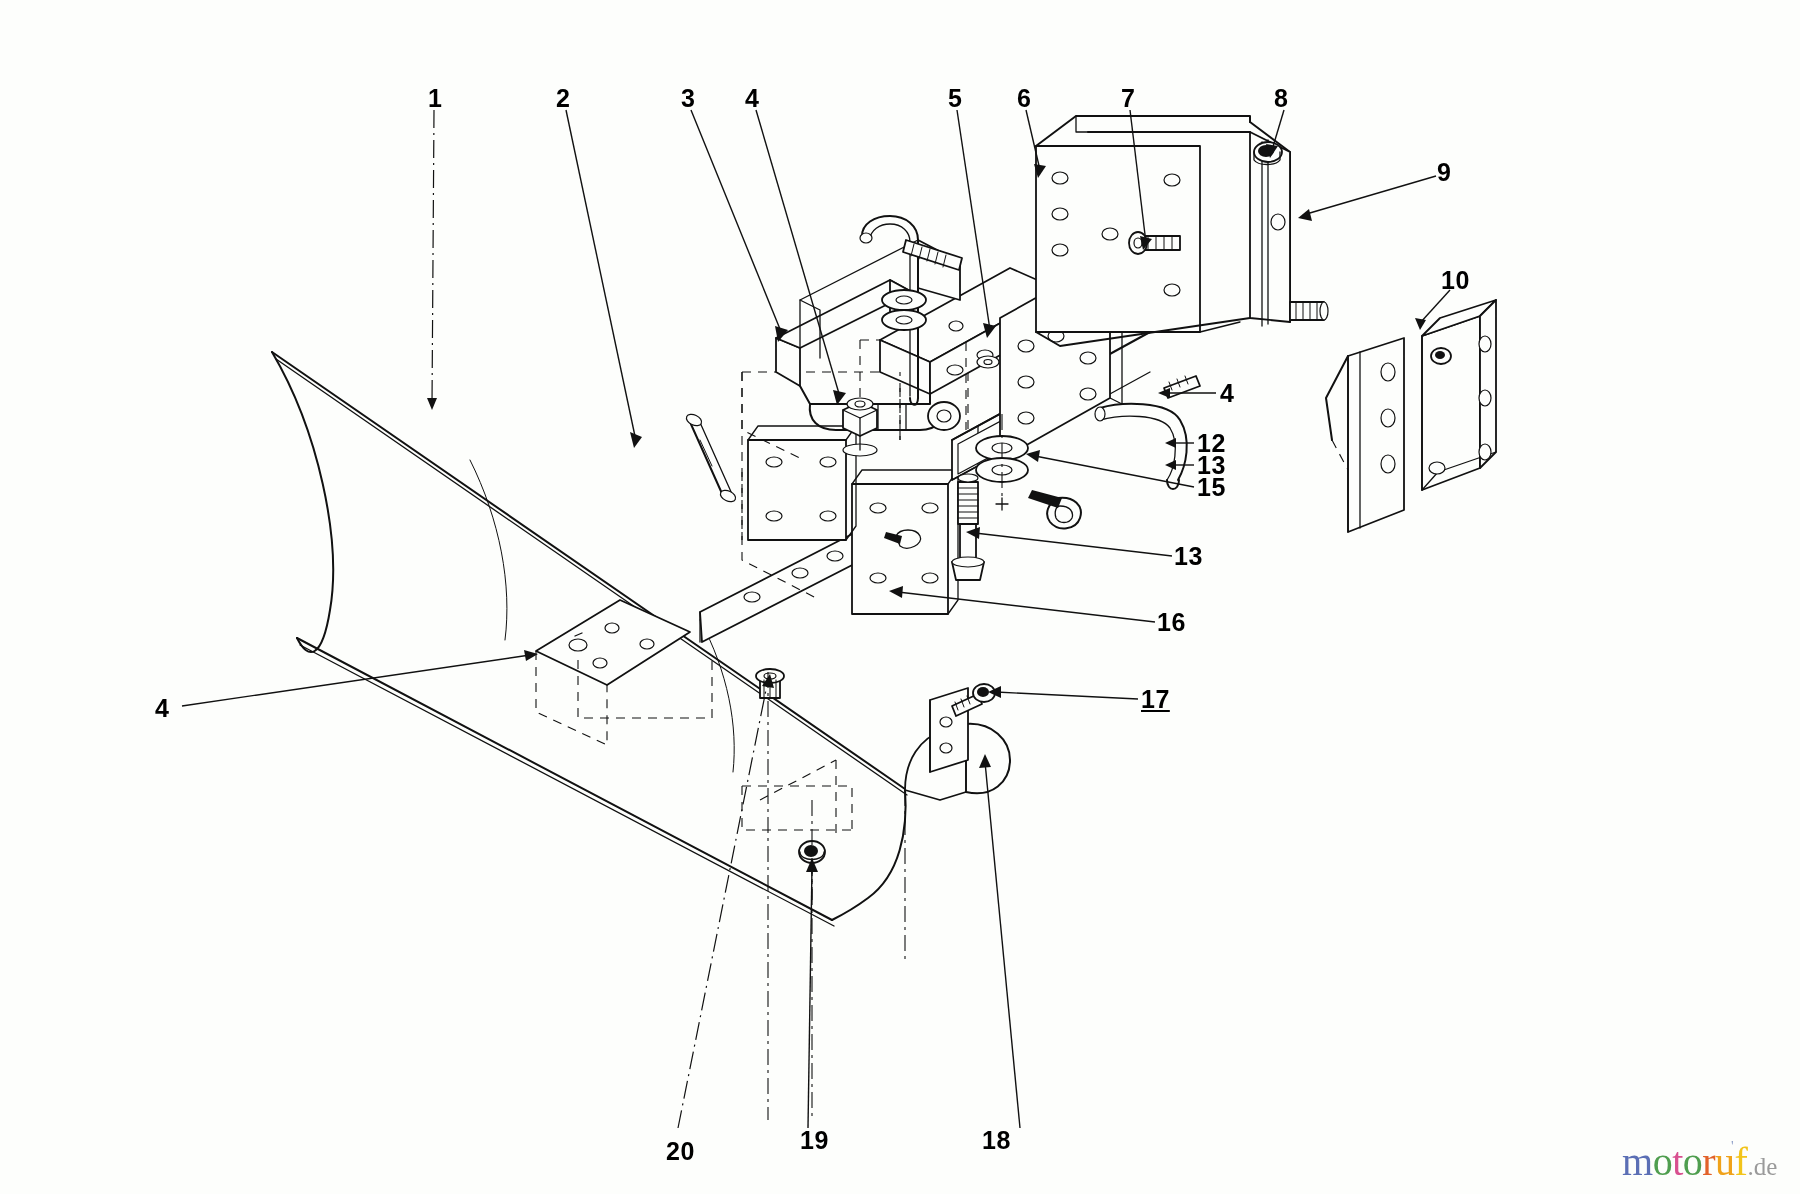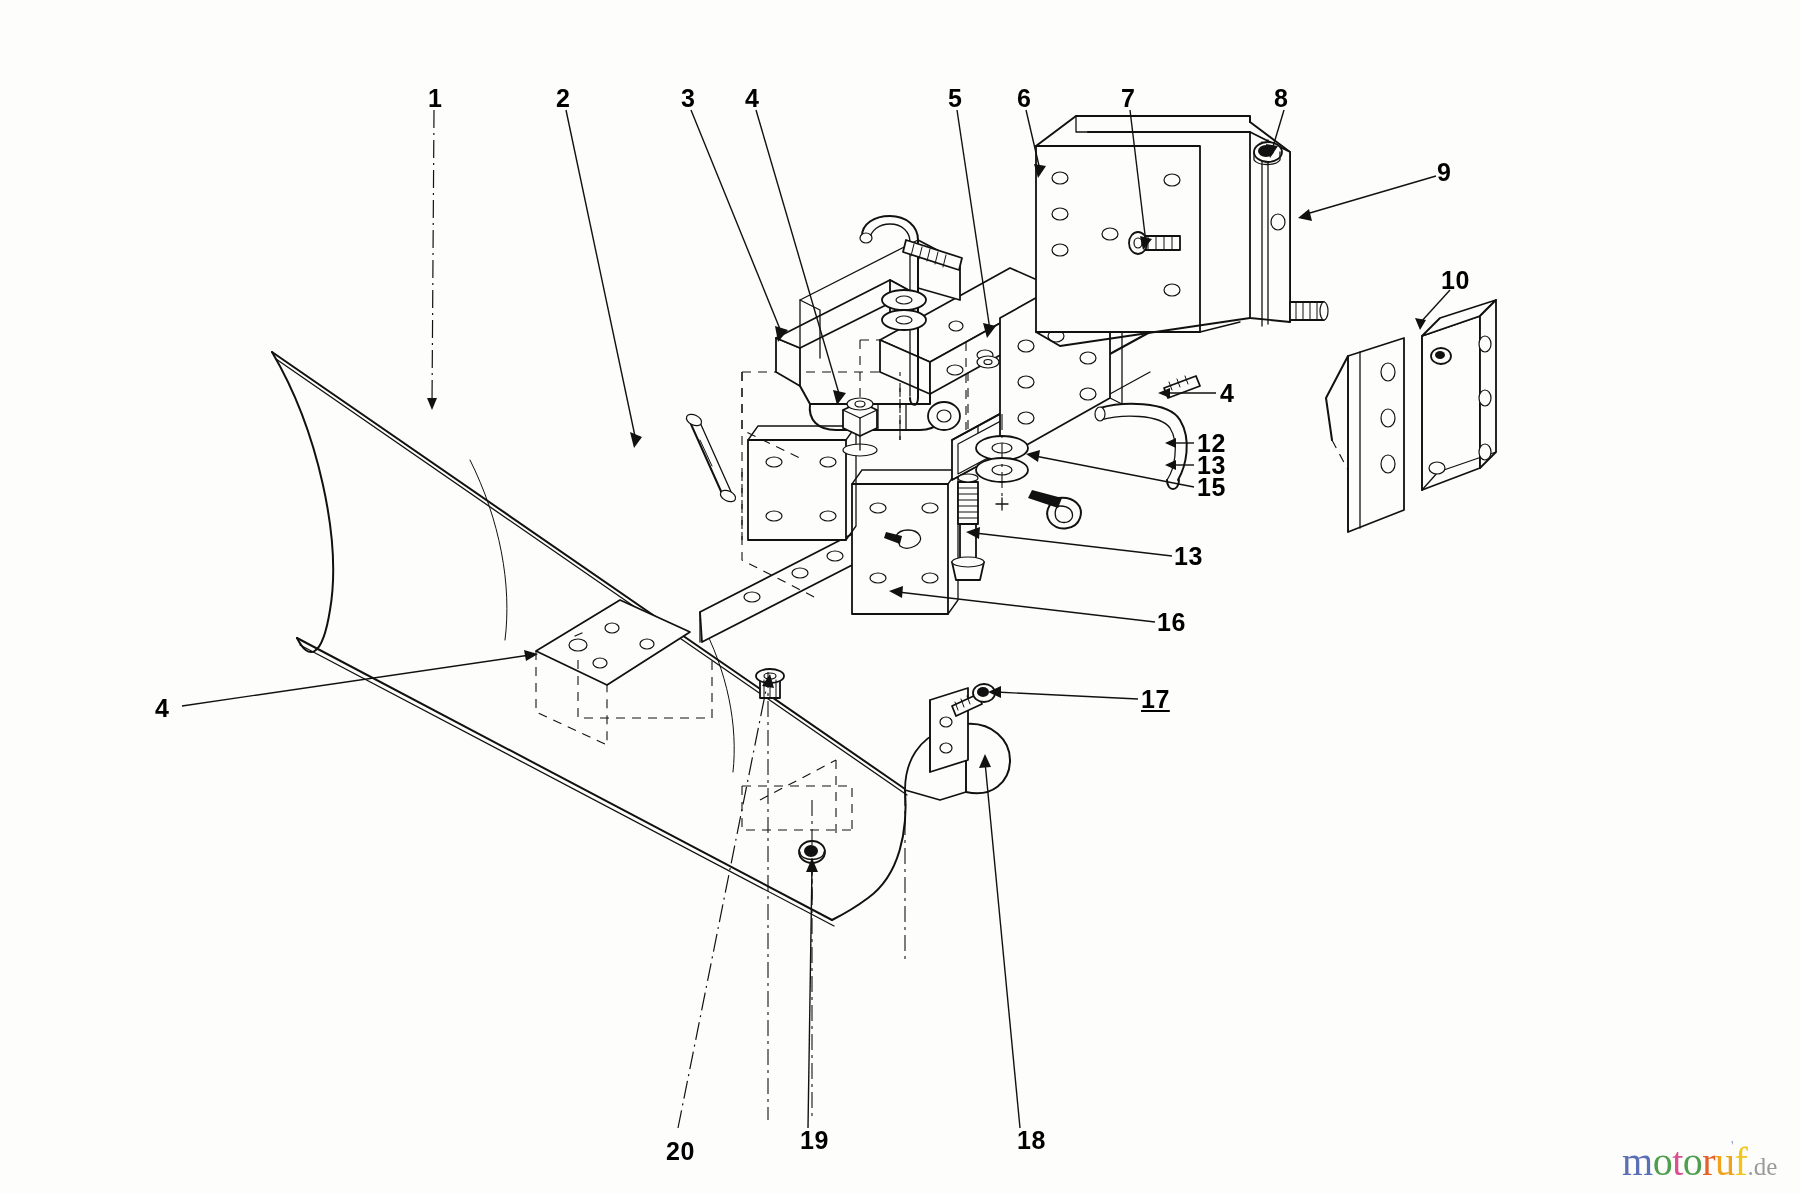--- a/index.html
+++ b/index.html
@@ -462,21 +462,21 @@
   <div class="callout" style="left:1274px; top:86px;">8</div>
   <div class="callout" style="left:1437px; top:160px;">9</div>
   <div class="callout" style="left:1441px; top:268px;">10</div>
   <div class="callout" style="left:1220px; top:381px;">4</div>
   <div class="callout" style="left:1197px; top:431px;">12</div>
   <div class="callout" style="left:1197px; top:453px;">13</div>
   <div class="callout" style="left:1197px; top:475px;">15</div>
   <div class="callout" style="left:1174px; top:544px;">13</div>
   <div class="callout" style="left:1157px; top:610px;">16</div>
   <div class="callout" style="left:1141px; top:687px;text-decoration:underline;">17</div>
-  <div class="callout" style="left:1017px; top:1128px;text-align:center;">18</div>
+  <div class="callout" style="left:982px; top:1128px;text-align:center;">18</div>
   <div class="callout" style="left:800px; top:1128px;">19</div>
   <div class="callout" style="left:666px; top:1128px;margin-top:11px;">20</div>
   <div class="callout" style="left:155px; top:696px;">4</div>
 
   <div id="watermark">
     <span class="dot">'</span><span style="color:#5b6fb5">m</span><span style="color:#4f9e4f">o</span><span style="color:#d8508f">t</span><span style="color:#4f9e4f">o</span><span style="color:#e2622a">r</span><span style="color:#f0a21a">u</span><span style="color:#f2c41a">f</span><span class="wm-de">.de</span>
   </div>
 
 </div>
 

